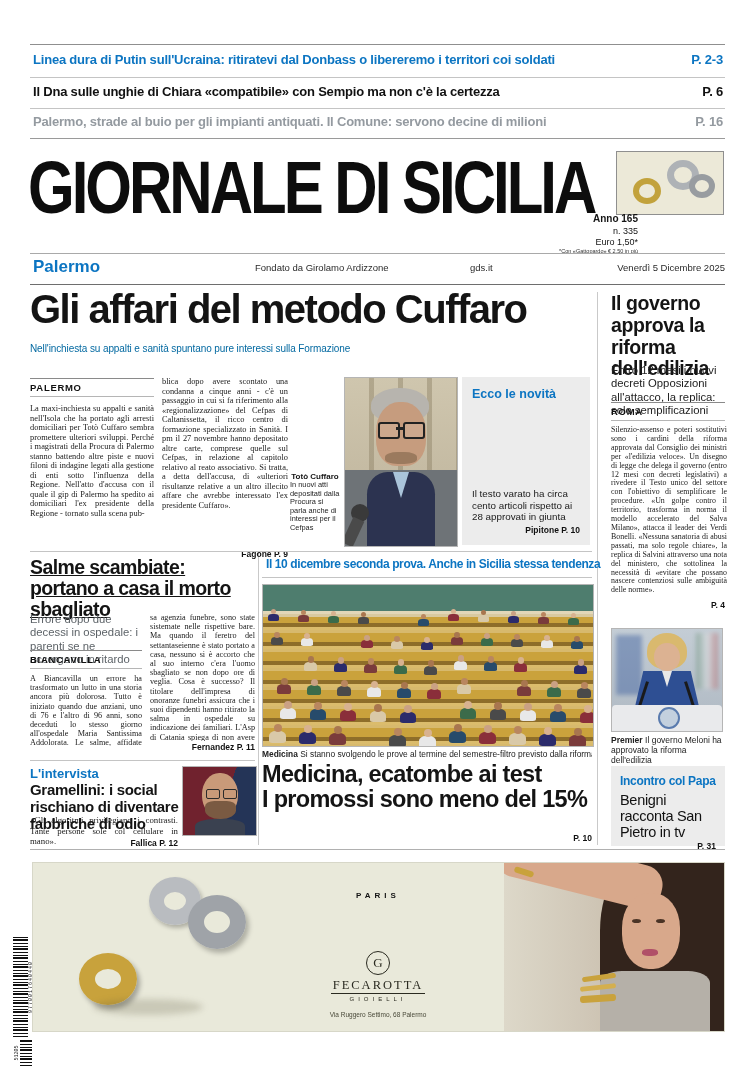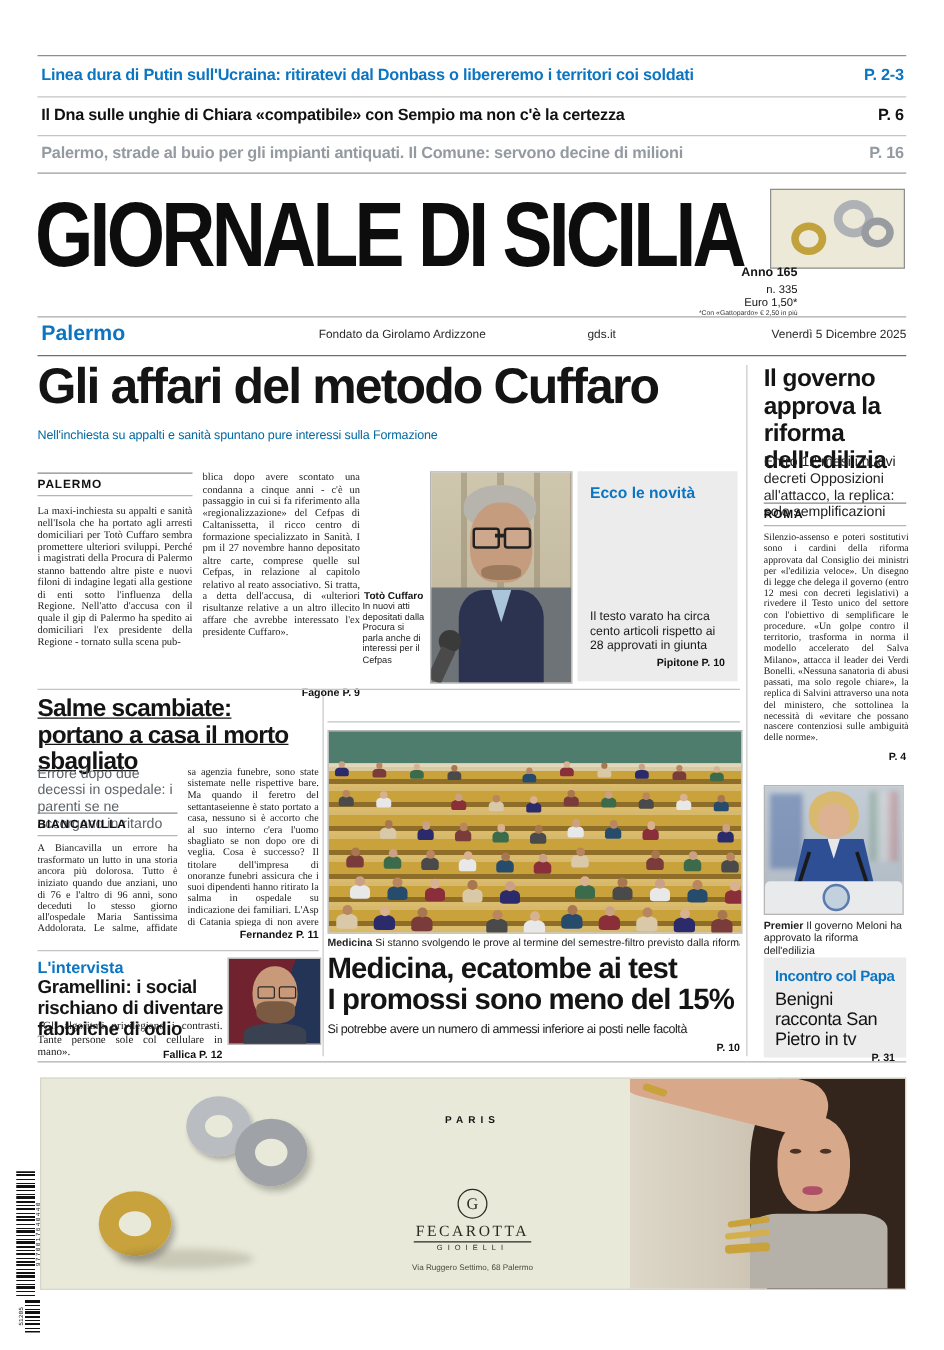--- a/index.html
+++ b/index.html
@@ -183,20 +183,21 @@
 
   <div class="abs" style="left:182px;top:766px;width:73px;height:68px;overflow:hidden;border:1px solid #b5b5b5;
        background:linear-gradient(110deg,#70222e 0 55%,#243457 55% 100%);">
     <div class="shape" style="left:19px;top:6px;width:36px;height:44px;background:#c99a79;border-radius:48%;"></div>
     <div class="shape" style="left:23px;top:22px;width:12px;height:8px;border:1.5px solid #2a2a2a;border-radius:2px;"></div>
     <div class="shape" style="left:40px;top:22px;width:12px;height:8px;border:1.5px solid #2a2a2a;border-radius:2px;"></div>
     <div class="shape" style="left:22px;top:34px;width:31px;height:18px;background:#7a5a42;border-radius:30% 30% 48% 48%;"></div>
     <div class="shape" style="left:12px;top:52px;width:50px;height:18px;background:#3a4150;border-radius:40% 40% 0 0;"></div>
   </div>
 
+  <div class="abs kicker" style="left:266px;top:557px;font-size:12px;letter-spacing:-0.4px;white-space:nowrap;">Il 10 dicembre seconda prova. Anche in Sicilia stessa tendenza</div>
   <div class="hr" style="left:262px;top:577px;width:330px;"></div>
 
   <div class="abs" style="left:262px;top:584px;width:330px;height:161px;overflow:hidden;border:1px solid #b5b5b5;
        background:linear-gradient(180deg,#4e7d6e 0 16%,#d8c9a0 16% 20%,#caa23c 20% 100%);">
     <div class="shape" style="left:0;top:26px;width:330px;height:135px;background:repeating-linear-gradient(180deg,rgba(255,255,255,.25) 0 3px,rgba(201,162,60,.0) 3px 12px,rgba(122,92,35,.75) 12px 16px,rgba(230,205,140,.6) 16px 19px);"></div>
     <div class="crowd shape" style="left:0;top:0;width:330px;height:161px;">
         <div style="position: absolute; left: 5px; top: 28.5px; width: 10.5px; height: 7.5px; border-radius: 40% 40% 20% 20%; background: rgb(43, 43, 107);"></div>
         <div style="position: absolute; left: 8px; top: 24px; width: 5.25px; height: 5.25px; border-radius: 50%; background: rgb(202, 161, 132);"></div>
         <div style="position: absolute; left: 35px; top: 29.5px; width: 10.5px; height: 7.5px; border-radius: 40% 40% 20% 20%; background: rgb(122, 59, 59);"></div>
         <div style="position: absolute; left: 38px; top: 25px; width: 5.25px; height: 5.25px; border-radius: 50%; background: rgb(185, 134, 95);"></div>
@@ -317,21 +318,20 @@
       </div>
   </div>
   <div class="abs" style="left:262px;top:749px;width:330px;font-size:8.4px;white-space:nowrap;overflow:hidden;color:#222;">
     <span class="capname">Medicina</span>
     <span>Si stanno svolgendo le prove al termine del semestre-filtro previsto dalla riforma</span>
   </div>
   <div class="abs" style="left:262px;top:762px;width:332px;font-size:23.5px;font-weight:bold;letter-spacing:-0.7px;line-height:1.08;">
     <div>Medicina, ecatombe ai test</div>
     <div>I promossi sono meno del 15%</div>
   </div>
-  <div class="abs" style="left:262px;top:818px;width:330px;font-size:10px;letter-spacing:-0.35px;white-space:nowrap;color:#222;">Si potrebbe avere un numero di ammessi inferiore ai posti nelle facoltà</div>
   <div class="abs byline" style="left:262px;top:833px;width:330px;">P. 10</div>
 
   <div class="hr" style="left:30px;top:849px;width:695px;background:#b0b0b0;"></div>
 
   <div class="ad">
 
     <div class="ring shape" style="left:116px;top:14px;width:22px;height:18px;border:15px solid #b9bcc0;box-shadow:2px 3px 4px rgba(0,0,0,.25);"></div>
     <div class="ring shape" style="left:155px;top:32px;width:26px;height:22px;border:16px solid #9fa3a8;box-shadow:3px 4px 5px rgba(0,0,0,.25);"></div>
     <div class="ring shape" style="left:46px;top:90px;width:26px;height:20px;border:16px solid #c8a23c;box-shadow:3px 4px 5px rgba(0,0,0,.3);"></div>
     <div class="shape" style="left:60px;top:136px;width:110px;height:16px;background:rgba(90,85,60,.22);border-radius:50%;filter:blur(3px);"></div>

